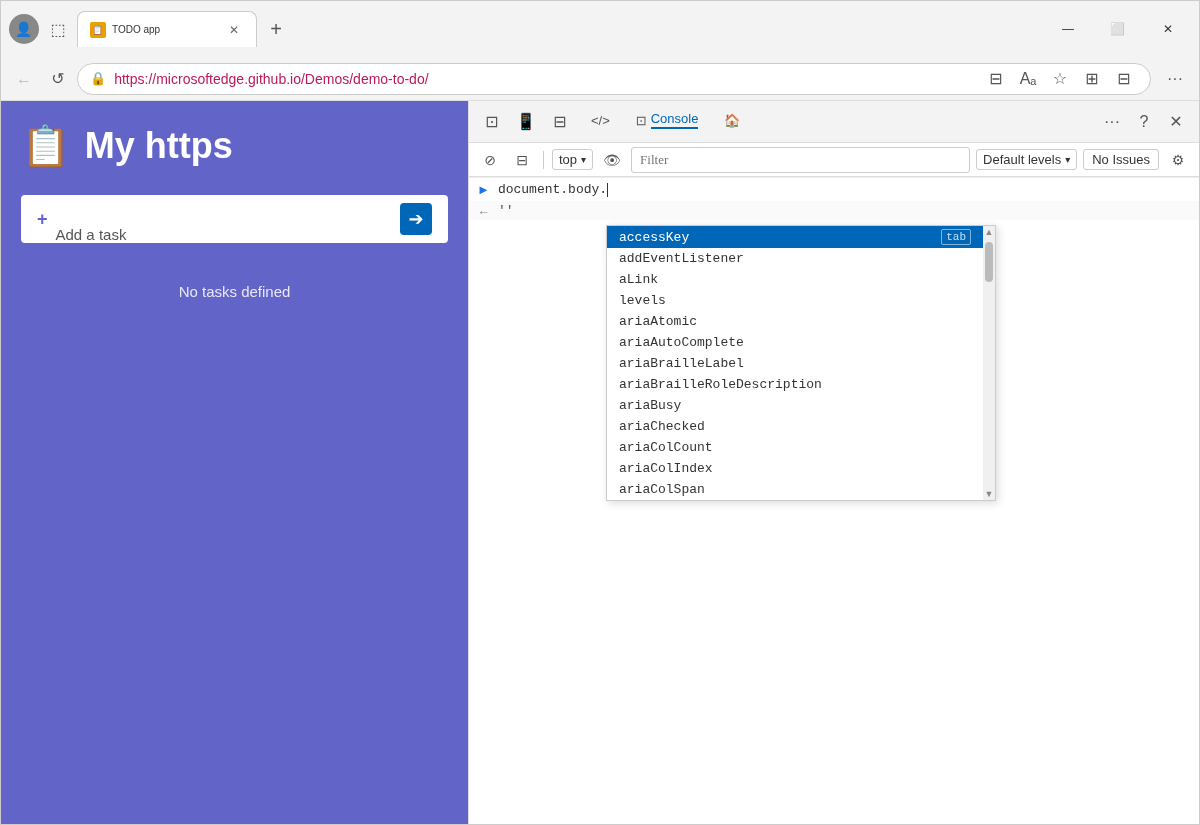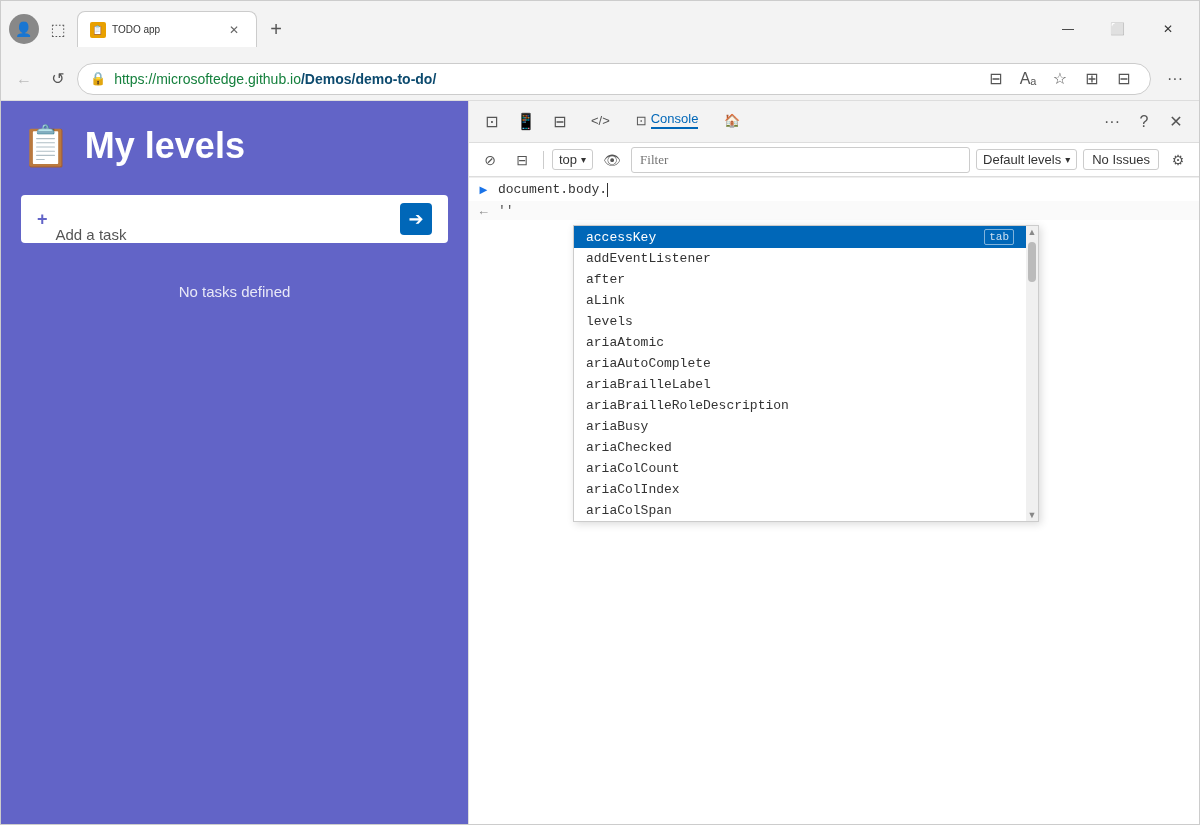--- a/index.html
+++ b/index.html
@@ -391,22 +391,22 @@
     .result-value {
       font-family: 'Consolas', 'Courier New', monospace;
       font-size: 13px;
       color: #555;
     }
 
     
     .autocomplete {
       position: absolute;
       top: 48px;
-      left: 104px;
-      width: 466px;
+      left: 137px;
+      width: 390px;
       background: white;
       border: 1px solid #ccc;
       box-shadow: 2px 2px 8px rgba(0,0,0,0.15);
       z-index: 100;
       display: flex;
     }
 
     .autocomplete-list {
       flex: 1;
       overflow-y: auto;
@@ -484,41 +484,41 @@
       <div class="win-btn close">✕</div>
     </div>
   </div>
 
   <div class="address-bar-row">
     <div class="nav-btn disabled">←</div>
     <div class="nav-btn">↺</div>
     <div class="address-bar">
       <span class="lock-icon">🔒</span>
       <span class="url-text">
-        <span style="color:#15803d;">https://microsoftedge.github.io</span><span style="color:#0c4a6e;font-weight:bold;">/Demos/demo-to-do/</span>
+        <span style="color:#be185d;">https://microsoftedge.github.io</span><span style="color:#be185d;">/Demos/demo-to-do/</span>
       </span>
       <div class="address-icons">
         <div class="addr-icon">⊟</div>
         <div class="addr-icon">Aₐ</div>
         <div class="addr-icon">☆</div>
         <div class="addr-icon">⊞</div>
         <div class="addr-icon">⊟</div>
       </div>
     </div>
     <div class="toolbar-icons">
       <div class="tool-icon">···</div>
     </div>
   </div>
 
   <div class="main-area">
 
     <div class="todo-app">
       <div class="todo-header">
         <div class="todo-icon">📋</div>
-        <h1 class="todo-title">My levels</h1>
+        <h1 class="todo-title">My https</h1>
       </div>
 
       <div class="add-task-bar">
         <span class="add-task-plus">+</span>
         <span class="add-task-text">Add a task</span>
         <div class="add-task-btn">➔</div>
       </div>
 
       <div class="no-tasks">No tasks defined</div>
     </div>
@@ -582,23 +582,20 @@
         <div class="autocomplete">
           <div class="autocomplete-list">
             <div class="autocomplete-item">
               <span>accessKey</span>
               <span class="tab-hint">tab</span>
             </div>
             <div class="autocomplete-item">
               <span>addEventListener</span>
             </div>
             <div class="autocomplete-item">
-              <span>after</span>
-            </div>
-            <div class="autocomplete-item">
               <span>aLink</span>
             </div>
             <div class="autocomplete-item">
               <span>levels</span>
             </div>
             <div class="autocomplete-item">
               <span>ariaAtomic</span>
             </div>
             <div class="autocomplete-item">
               <span>ariaAutoComplete</span>

